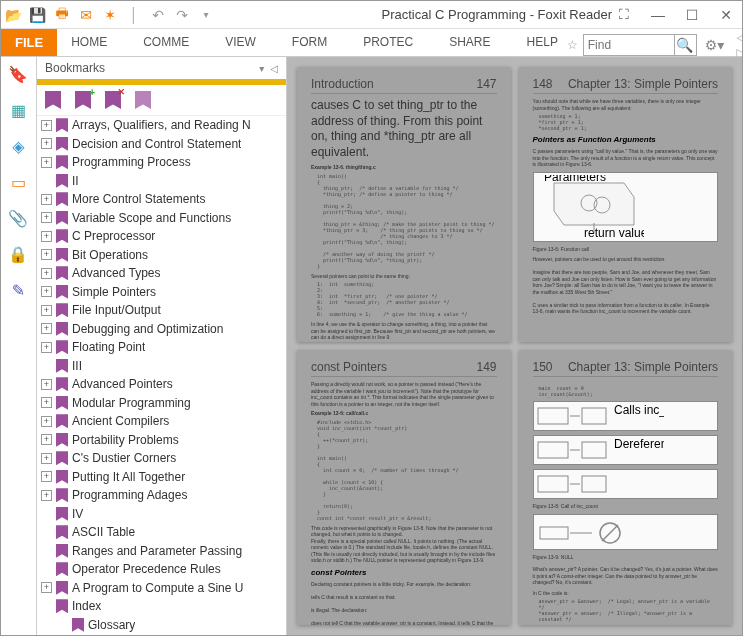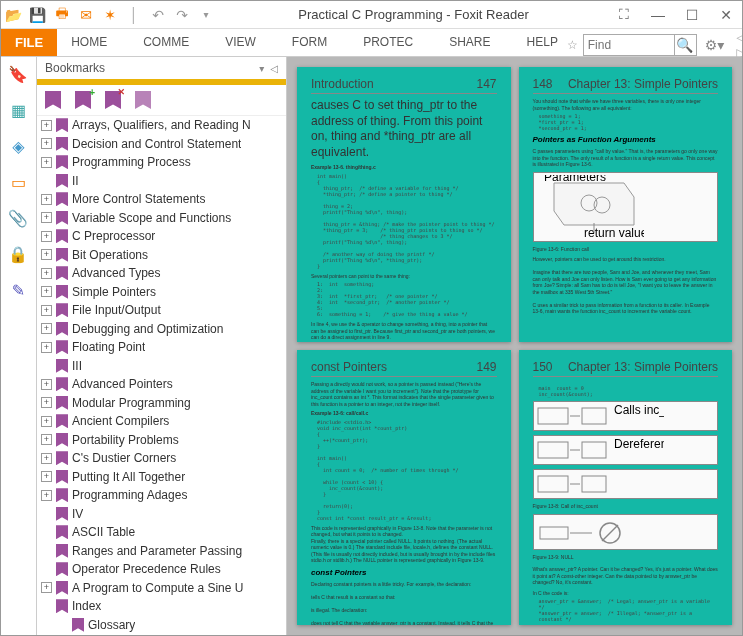--- a/index.html
+++ b/index.html
@@ -1,21 +1,21 @@
 <!DOCTYPE html>
 <html><head>
 <meta charset="utf-8">
 <style>
 *{box-sizing:border-box;margin:0;padding:0;font-family:"Segoe UI",Tahoma,sans-serif;font-size:12px}
 body{background:#fff;width:743px;height:636px;overflow:hidden;border:1px solid #999;position:relative}
 .titlebar{height:28px;display:flex;align-items:center;background:#fff;border-bottom:1px solid #ddd;padding:0 4px}
 .titlebar .qat{display:flex;align-items:center;gap:6px}
 .titlebar .qat span{width:18px;height:18px;display:flex;align-items:center;justify-content:center;font-size:14px;color:#666}
 .orange{color:#f57c00!important}
-.titlebar .title{flex:1;text-align:center;color:#444;font-size:13px}
+.titlebar .title{flex:1;text-align:right;color:#444;font-size:13px}
 .titlebar .winbtns{display:flex;gap:10px;align-items:center}
 .titlebar .winbtns span{width:24px;text-align:center;color:#666;font-size:14px}
 .ribbon{height:28px;display:flex;align-items:flex-start;border-bottom:1px solid #ccc;padding-right:20px}
 .filebtn{background:#f57c00;color:#fff;font-weight:bold;padding:6px 14px;font-size:13px}
 .tabs{display:flex;gap:20px;margin-left:6px;flex:1}
 .tabs span{padding:6px 8px;color:#555;font-size:12px;cursor:pointer}
 .ribbon-right{display:flex;align-items:center;gap:4px}
 .star{width:18px;text-align:center;color:#999}
 .searchbox{display:flex;align-items:center;border:1px solid #aaa;height:22px}
 .searchbox input{border:none;outline:none;padding:0 4px;width:90px;font-size:12px;color:#737373}
@@ -40,21 +40,21 @@
 .treewrap{flex:1;overflow:hidden;position:relative}
 .tree{overflow:hidden}
 .tree .row{display:flex;align-items:center;height:18.5px;padding-left:4px;white-space:nowrap}
 .tree .exp{width:11px;height:11px;border:1px solid #999;margin-right:4px;display:flex;align-items:center;justify-content:center;font-size:9px;line-height:1;color:#555;flex-shrink:0}
 .tree .noexp{width:11px;margin-right:4px;flex-shrink:0}
 .tree .bm{width:12px;height:14px;margin-right:4px;position:relative;flex-shrink:0}
 .tree .bm::before{content:"";position:absolute;inset:0;background:#9b4f9b;clip-path:polygon(0 0,100% 0,100% 100%,50% 75%,0 100%)}
 .tree .lbl{color:#333;font-size:12px;overflow:hidden}
 .tree .indent{padding-left:20px}
 .pageview{flex:1;background:#b8b8b8;padding:10px;display:grid;grid-template-columns:1fr 1fr;grid-template-rows:1fr 1fr;gap:8px;overflow:hidden}
-.page{background:#14b8a6;box-shadow:0 1px 4px rgba(0,0,0,.3);padding:10px 14px;overflow:hidden;position:relative}
+.page{background:#a3a3a3;box-shadow:0 1px 4px rgba(0,0,0,.3);padding:10px 14px;overflow:hidden;position:relative}
 .page .phdr{display:flex;justify-content:space-between;font-size:6px;color:#444;border-bottom:1px solid #888;margin-bottom:4px;padding-bottom:2px}
 .page .body{font-size:5px;color:#333;line-height:1.3}
 .page .h{font-style:italic;font-weight:bold;font-size:8px;margin:4px 0}
 .page .cd{font-family:monospace;font-size:5px;color:#444;margin:2px 0 4px 6px;line-height:1.2}
 .fig{border:1px solid #888;height:48px;margin:4px 0;background:#fafafa;display:flex;align-items:center;justify-content:flex-start}
 .fig-s{height:30px}
 </style>
 </head>
 <body>
 

